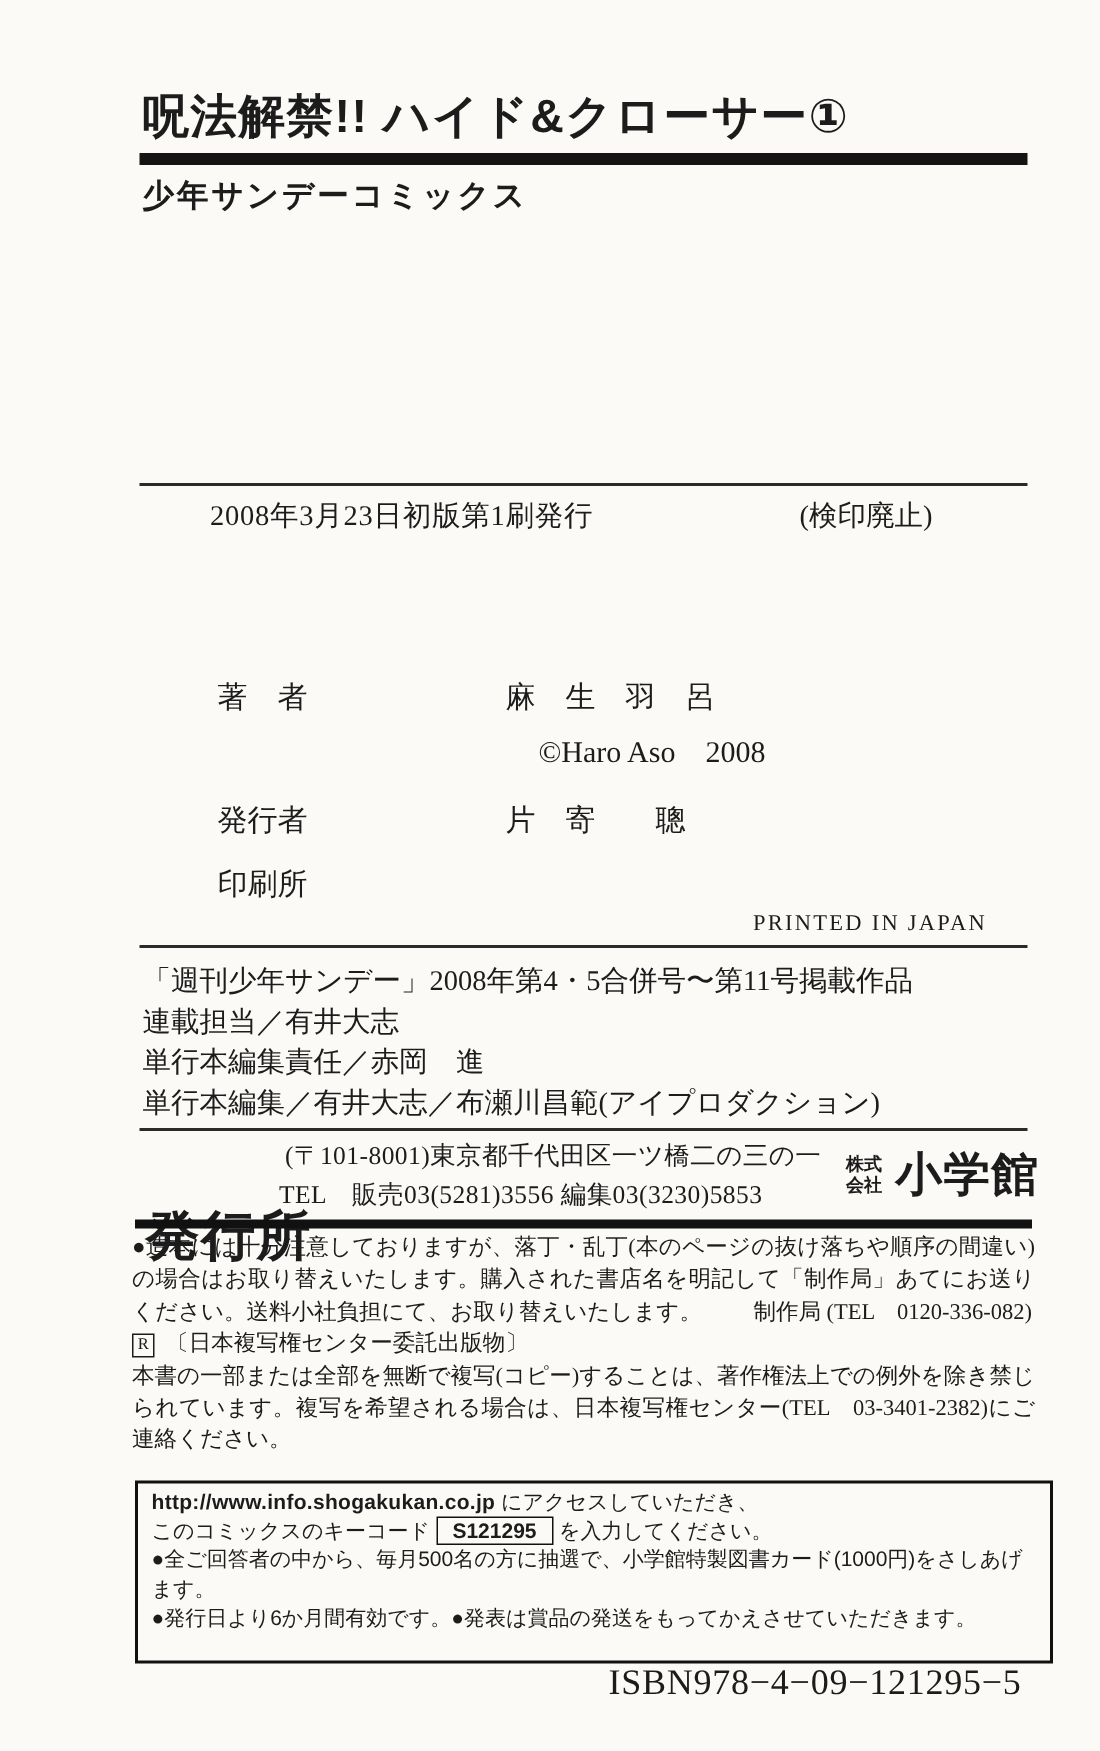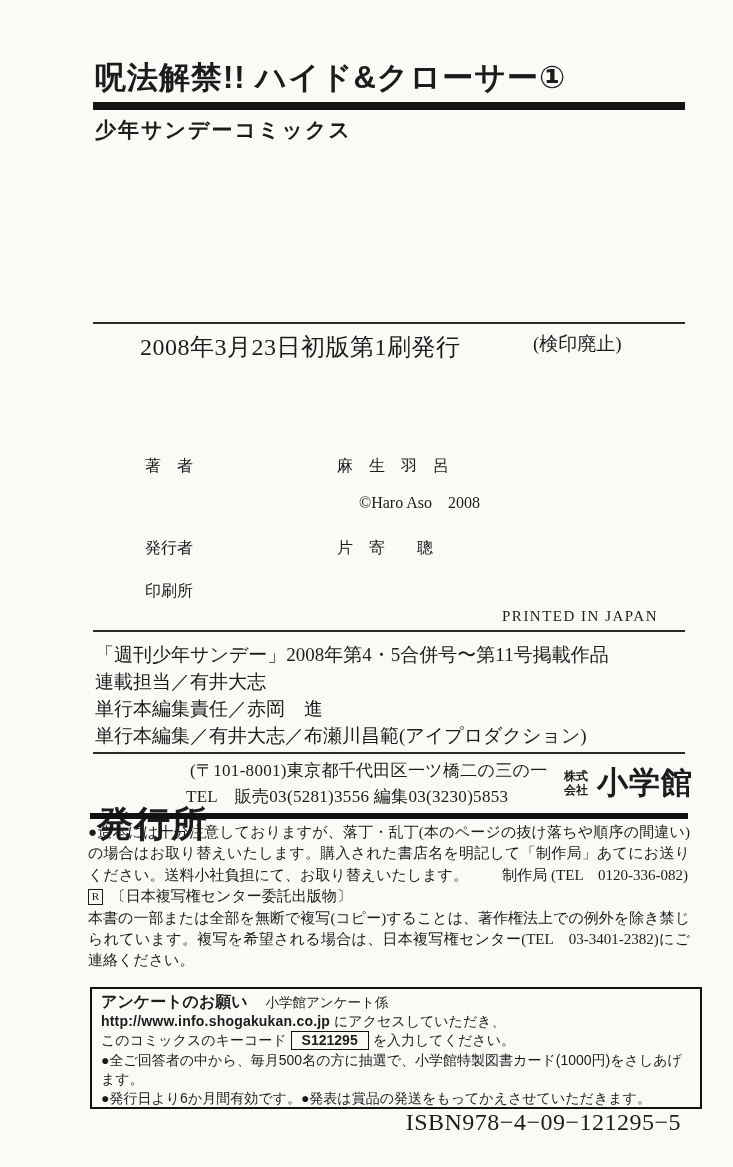--- a/index.html
+++ b/index.html
@@ -14,25 +14,25 @@
   .sans { font-family:"Liberation Sans","DejaVu Sans",sans-serif; }
   .pre { white-space:pre-wrap; }
 
   
   .title { position:absolute; top:57px; left:95px; font-size:31px; font-weight:bold; letter-spacing:1px; }
   .title-rule { position:absolute; top:102px; left:93px; width:592px; height:8px; background:#141414; }
   .series { position:absolute; top:116px; left:95px; font-size:21px; font-weight:bold; letter-spacing:2px; }
 
   
   .edition-rule { position:absolute; top:322px; left:93px; width:592px; height:2px; background:#2a2a2a; }
-  .edition-date { position:absolute; top:331px; left:140px; font-size:24px; letter-spacing:0.5px; }
+  .edition-date { position:absolute; top:331px; left:140px; font-size:19px; letter-spacing:0.5px; }
   .stamp-note { position:absolute; top:331px; left:533px; font-size:19px; }
 
   
-  .credits { position:absolute; top:452px; left:145px; width:545px; font-size:16px; }
+  .credits { position:absolute; top:452px; left:145px; width:545px; font-size:20px; }
   .credit-row { display:flex; line-height:27px; }
   .credit-row .lbl { width:192px; flex:0 0 192px; }
   .credit-row.r2 { margin-top:10px;gap:22px; }
   .credit-row.r3 { margin-top:18px; }
   .credit-row.r4 { margin-top:16px; }
   .printed-in { position:absolute; top:608px; right:58px; font-size:15px; letter-spacing:1.5px; }
 
   .mid-rule { position:absolute; top:630px; left:93px; width:592px; height:2px; background:#2a2a2a; }
 
   
@@ -141,24 +141,20 @@
       <span class="r-mark">R</span>
       <span class="pre">〔日本複写権センター委託出版物〕</span>
     </p>
     <p>
       <span class="pre">本書の一部または全部を無断で複写(コピー)することは、著作権法上での例外を除き禁じられています。複写を希望される場合は、日本複写権センター(TEL　03-3401-2382)にご連絡ください。</span>
     </p>
   </div>
 
   <div class="survey-box">
     <div>
-      <span class="survey-heading">アンケートのお願い</span>
-      <span class="survey-subheading">小学館アンケート係</span>
-    </div>
-    <div>
       <span class="survey-url">http://www.info.shogakukan.co.jp</span><span class="pre"> にアクセスしていただき、</span>
     </div>
     <div>
       <span class="pre">このコミックスのキーコード</span><span class="keycode">S121295</span><span class="pre">を入力してください。</span>
     </div>
     <div class="pre">●全ご回答者の中から、毎月500名の方に抽選で、小学館特製図書カード(1000円)をさしあげます。</div>
     <div class="pre">●発行日より6か月間有効です。●発表は賞品の発送をもってかえさせていただきます。</div>
   </div>
 
   <div class="isbn">ISBN978−4−09−121295−5</div>

